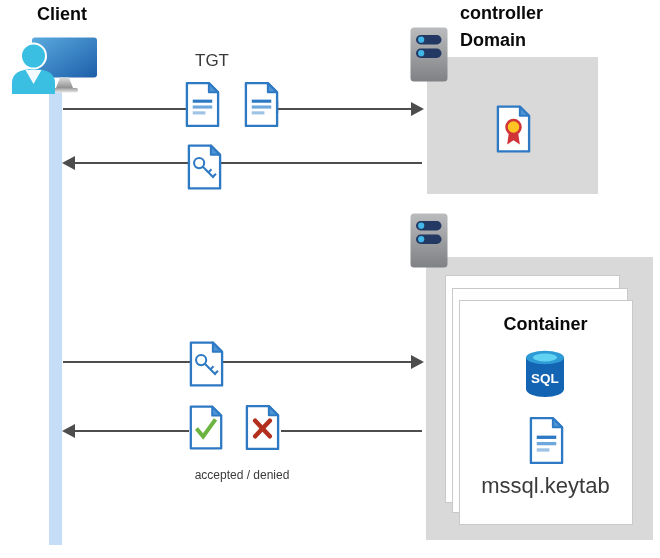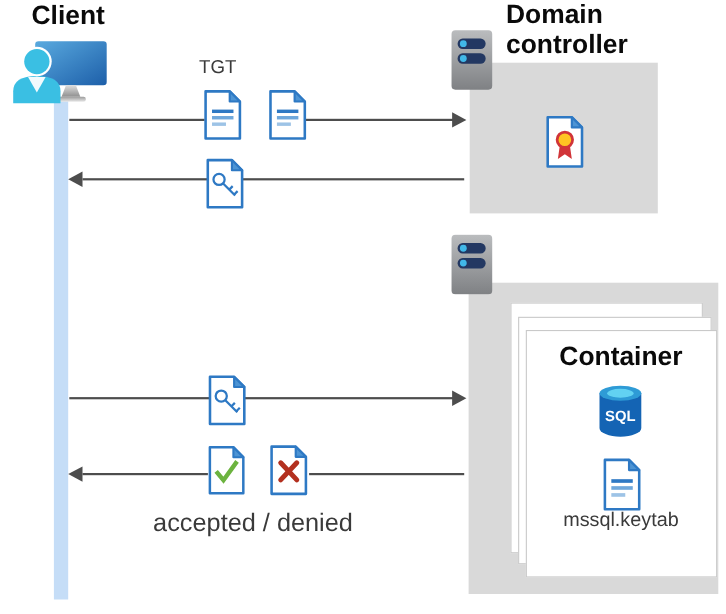--- a/index.html
+++ b/index.html
@@ -11,23 +11,23 @@
   
   .lifeline { position:absolute; left:49px; top:88px; width:13px; height:457px; background:#C5DDF7; }
   
   .hline { position:absolute; height:2px; background:#4D4D4D; }
   .head-right { position:absolute; width:0; height:0;
     border-top:7px solid transparent; border-bottom:7px solid transparent; border-left:13px solid #4D4D4D; }
   .head-left { position:absolute; width:0; height:0;
     border-top:7px solid transparent; border-bottom:7px solid transparent; border-right:13px solid #4D4D4D; }
   
   .graybox { position:absolute; background:#D9D9D9; }
-  .card { position:absolute; background:#ffffff; border:1.5px solid #C9C9C9; box-sizing:border-box;margin-left:19px; }
-  
-  .bold-label { position:absolute; font-weight:bold; color:#0a0a0a; font-size:24px; line-height:27px; }
+  .card { position:absolute; background:#ffffff; border:1.5px solid #C9C9C9; box-sizing:border-box; }
+  
+  .bold-label { position:absolute; font-weight:bold; color:#0a0a0a; font-size:18px; line-height:27px; }
   .soft-label { position:absolute; color:#3A3A3A; font-size:17px; line-height:20px; }
   .center { text-align:center; }
   svg { display:block; }
   svg text { font-family:"Liberation Sans", sans-serif; }
 </style>
 </head>
 <body>
 
 <div class="canvas">
 
@@ -58,21 +58,21 @@
       <path d="M15.5,34 L23.5,48 L31.5,34 Z" fill="#F2FAFD"></path>
       <circle cx="23.5" cy="20" r="13.5" fill="#ffffff"></circle>
       <circle cx="23.5" cy="20" r="11.5" fill="#3ABFE3"></circle>
     </g>
   </svg>
 
   <div class="hline" style="left:63px; top:108px; width:123px;"></div>
   <div class="hline" style="left:277px; top:108px; width:136px;"></div>
   <div class="head-right" style="left:411px; top:102px;"></div>
 
-  <div class="soft-label center" style="left:176px; top:51px; width:44px;">TGT</div>
+  <div class="soft-label center" style="left:190px; top:51px; width:44px;">TGT</div>
   <div class="soft-label center" style="left:240px; top:51px; width:44px;margin-top:47px;">SPN</div>
 
   <svg class="abs" style="left:183px; top:81px;" width="39" height="47" viewBox="0 0 40 48">
     <path d="M4 2 H26.5 L36 11.5 V46 H4 Z" fill="#fff" stroke="#2E79C4" stroke-width="2.4" stroke-linejoin="round"></path>
     <path d="M26.5 2 V11.5 H36 Z" fill="#4D94D4" stroke="#2E79C4" stroke-width="2" stroke-linejoin="round"></path>
     <rect x="10" y="19" width="20" height="3.2" fill="#2E79C4"></rect>
     <rect x="10" y="25" width="20" height="3.2" fill="#6FA8DC"></rect>
     <rect x="10" y="31" width="13" height="3.2" fill="#9DC3E6"></rect>
   </svg>
 
@@ -108,22 +108,22 @@
       </linearGradient>
     </defs>
     <rect x="0.5" y="0.5" width="37" height="54" rx="3.5" fill="url(#gSrv)"></rect>
     <rect x="6" y="8" width="25.5" height="9.5" rx="4.7" fill="#233862"></rect>
     <circle cx="11.2" cy="12.7" r="3.1" fill="#41B8E8"></circle>
     <rect x="6" y="21.5" width="25.5" height="9.5" rx="4.7" fill="#233862"></rect>
     <circle cx="11.2" cy="26.2" r="3.1" fill="#41B8E8"></circle>
   </svg>
 
   <div class="bold-label" style="left:460px; top:0px;">
+    <div>controller</div>
     <div>Domain</div>
-    <div>controller</div>
   </div>
 
   <svg class="abs" style="left:494px; top:104px;" width="39" height="50" viewBox="0 0 40 50">
     <path d="M4 2 H26.5 L36 11.5 V48 H4 Z" fill="#fff" stroke="#2E79C4" stroke-width="2.4" stroke-linejoin="round"></path>
     <path d="M26.5 2 V11.5 H36 Z" fill="#4D94D4" stroke="#2E79C4" stroke-width="2" stroke-linejoin="round"></path>
     <g>
       <path d="M15.5 27 L13.5 41 L20 36.5 L26.5 41 L24.5 27 Z" fill="#D13438"></path>
       <circle cx="20" cy="23" r="7.2" fill="#FFC422" stroke="#D13438" stroke-width="2.6"></circle>
     </g>
   </svg>
@@ -154,21 +154,21 @@
 
   <svg class="abs" style="left:243px; top:404px;" width="39" height="47" viewBox="0 0 40 48">
     <path d="M4 2 H26.5 L36 11.5 V46 H4 Z" fill="#fff" stroke="#2E79C4" stroke-width="2.4" stroke-linejoin="round"></path>
     <path d="M26.5 2 V11.5 H36 Z" fill="#4D94D4" stroke="#2E79C4" stroke-width="2" stroke-linejoin="round"></path>
     <g stroke="#B3301F" stroke-width="4.6" stroke-linecap="round">
       <path d="M12.5 17 L27.5 33"></path>
       <path d="M27.5 17 L12.5 33"></path>
     </g>
   </svg>
 
-  <div class="soft-label center" style="left:135px; top:465px; width:190px; font-size:23px;">accepted / denied</div>
+  <div class="soft-label center" style="left:147px; top:465px; width:190px; font-size:12px;">accepted / denied</div>
 
   <div class="graybox" style="left:426px; top:257px; width:227px; height:283px;"></div>
 
   <svg class="abs" style="left:410px; top:213px;" width="38" height="55" viewBox="0 0 38 55">
     <rect x="0.5" y="0.5" width="37" height="54" rx="3.5" fill="url(#gSrv)"></rect>
     <rect x="6" y="8" width="25.5" height="9.5" rx="4.7" fill="#233862"></rect>
     <circle cx="11.2" cy="12.7" r="3.1" fill="#41B8E8"></circle>
     <rect x="6" y="21.5" width="25.5" height="9.5" rx="4.7" fill="#233862"></rect>
     <circle cx="11.2" cy="26.2" r="3.1" fill="#41B8E8"></circle>
   </svg>
@@ -187,16 +187,16 @@
     </svg>
 
     <svg style="position:absolute; left:67px; top:114px;" width="39" height="51" viewBox="0 0 40 50">
       <path d="M4 2 H26.5 L36 11.5 V48 H4 Z" fill="#fff" stroke="#2E79C4" stroke-width="2.4" stroke-linejoin="round"></path>
       <path d="M26.5 2 V11.5 H36 Z" fill="#4D94D4" stroke="#2E79C4" stroke-width="2" stroke-linejoin="round"></path>
       <rect x="10" y="20" width="20" height="3.4" fill="#2E79C4"></rect>
       <rect x="10" y="26.5" width="20" height="3.4" fill="#6FA8DC"></rect>
       <rect x="10" y="33" width="13" height="3.4" fill="#9DC3E6"></rect>
     </svg>
 
-    <div class="soft-label center" style="left:0; top:161px; width:171px; font-size:18px; position:absolute;">mssql.keytab</div>
+    <div class="soft-label center" style="left:0; top:175px; width:171px; font-size:22px; position:absolute;">mssql.keytab</div>
   </div>
 
 </div>
 
 </body></html>

